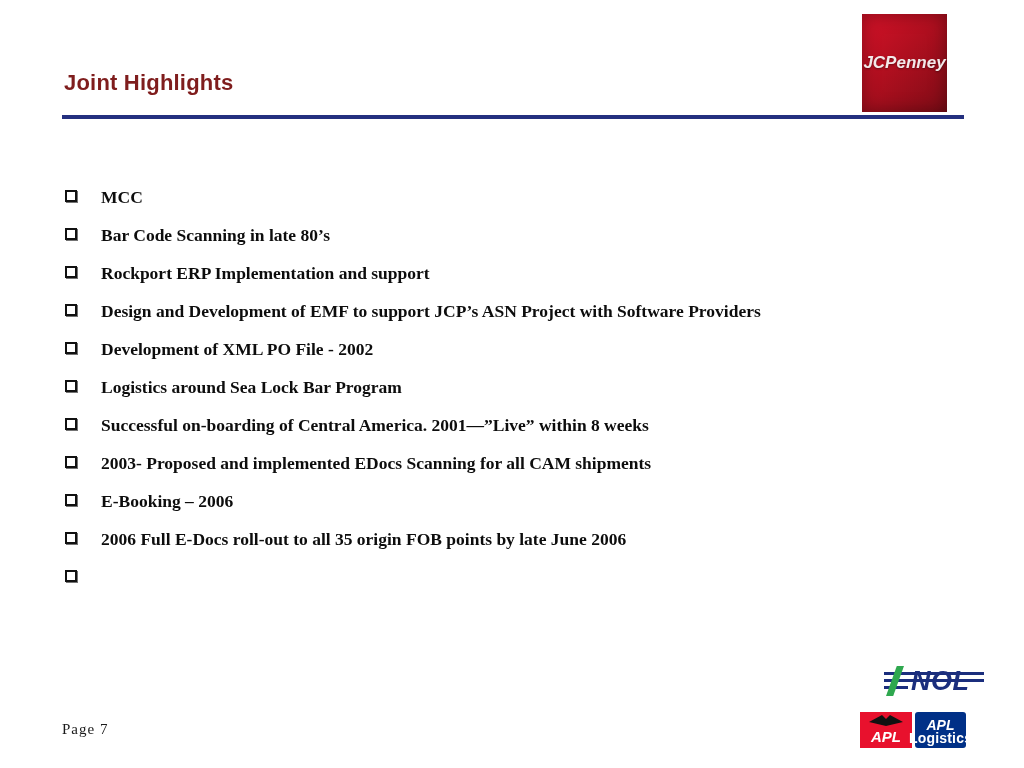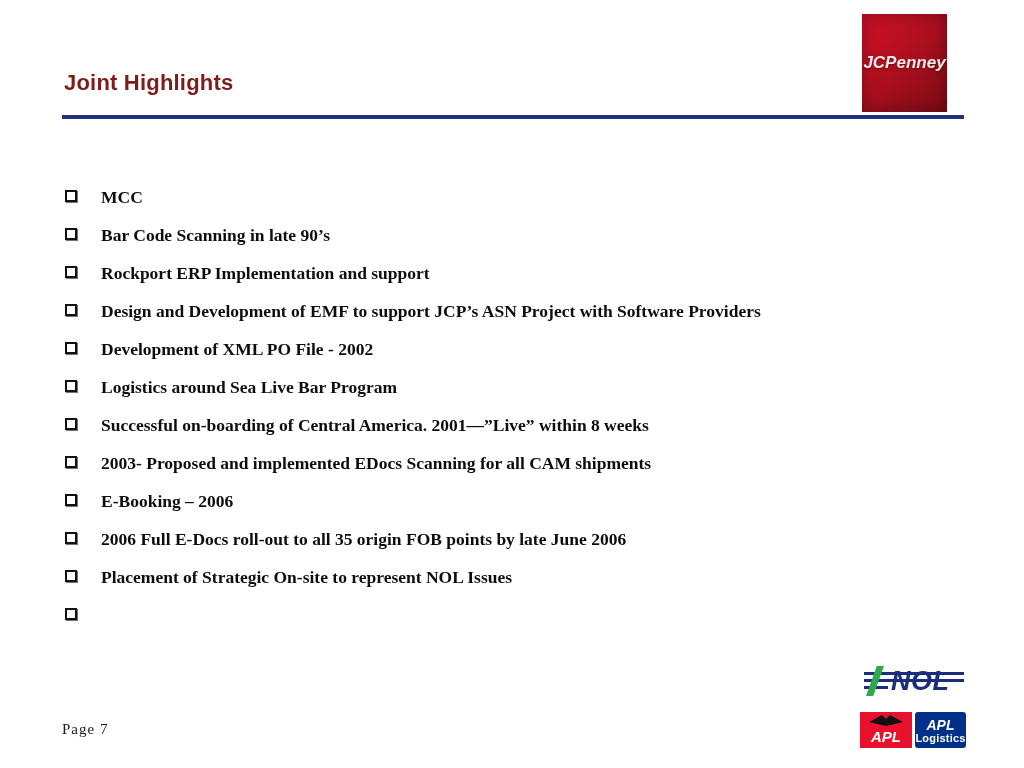--- a/index.html
+++ b/index.html
@@ -63,21 +63,21 @@
 
   
   .page-number {
     position:absolute; left:62px; top:721px;
     font-size:15px; color:#1a1a1a; font-weight:normal;
     letter-spacing:1px;
   }
 
   
   .nol-logo {
-    position:absolute; left:864px; top:663px;
+    position:absolute; left:884px; top:663px;
     width:100px; height:36px;
     display:flex; align-items:center;
   }
   .nol-symbol {
     position:relative; width:24px; height:30px; margin-right:3px;
   }
   .nol-leaf {
     position:absolute; left:2px; top:0; width:18px; height:30px;
     background:#2FA84F;
     clip-path:polygon(60% 0, 100% 0, 40% 100%, 0 100%);
@@ -118,21 +118,21 @@
     background:#003087;
     border-radius:3px;
     display:flex; flex-direction:column; align-items:center; justify-content:center;
   }
   .apl-logistics .top {
     color:#fff; font-family:"Liberation Sans",sans-serif;
     font-weight:bold; font-style:italic; font-size:14px; line-height:15px;
   }
   .apl-logistics .bottom {
     color:#fff; font-family:"Liberation Sans",sans-serif;
-    font-weight:bold; font-size:11px; line-height:10px; letter-spacing:0.2px;
+    font-weight:bold; font-size:14px; line-height:10px; letter-spacing:0.2px;
   }
 </style>
 </head>
 <body>
 
 <div class="slide">
 
   <div class="slide-title">Joint Highlights</div>
   <div class="title-rule"></div>
 
@@ -140,57 +140,53 @@
     <span class="jcp-text">JCPenney</span>
   </div>
 
   <ul class="bullet-list">
     <li class="bullet-item">
       <span class="bullet-square"></span>
       <span class="bullet-text">MCC</span>
     </li>
     <li class="bullet-item">
       <span class="bullet-square"></span>
-      <span class="bullet-text">Bar Code Scanning in late 90’s</span>
+      <span class="bullet-text">Bar Code Scanning in late 80’s</span>
     </li>
     <li class="bullet-item">
       <span class="bullet-square"></span>
       <span class="bullet-text">Rockport ERP Implementation and support</span>
     </li>
     <li class="bullet-item">
       <span class="bullet-square"></span>
       <span class="bullet-text">Design and Development of EMF to support JCP’s ASN Project with Software Providers</span>
     </li>
     <li class="bullet-item">
       <span class="bullet-square"></span>
       <span class="bullet-text">Development of XML PO File - 2002</span>
     </li>
     <li class="bullet-item">
       <span class="bullet-square"></span>
-      <span class="bullet-text">Logistics around Sea Live Bar Program</span>
+      <span class="bullet-text">Logistics around Sea Lock Bar Program</span>
     </li>
     <li class="bullet-item">
       <span class="bullet-square"></span>
       <span class="bullet-text">Successful on-boarding of Central America. 2001—”Live” within 8 weeks</span>
     </li>
     <li class="bullet-item">
       <span class="bullet-square"></span>
       <span class="bullet-text">2003- Proposed and implemented EDocs Scanning for all CAM shipments</span>
     </li>
     <li class="bullet-item">
       <span class="bullet-square"></span>
       <span class="bullet-text">E-Booking – 2006</span>
     </li>
     <li class="bullet-item">
       <span class="bullet-square"></span>
       <span class="bullet-text">2006 Full E-Docs roll-out to all 35 origin FOB points by late June 2006</span>
-    </li>
-    <li class="bullet-item">
-      <span class="bullet-square"></span>
-      <span class="bullet-text">Placement of Strategic On-site to represent NOL Issues</span>
     </li>
     <li class="bullet-item">
       <span class="bullet-square"></span>
     </li>
   </ul>
 
   <div class="page-number">Page  7</div>
 
   <div class="nol-logo">
     <span class="nol-stripe s1"></span>

